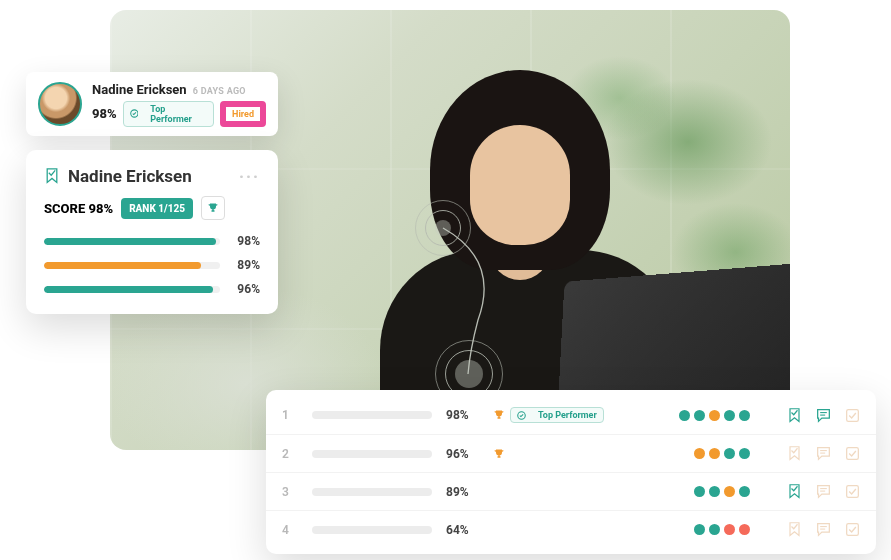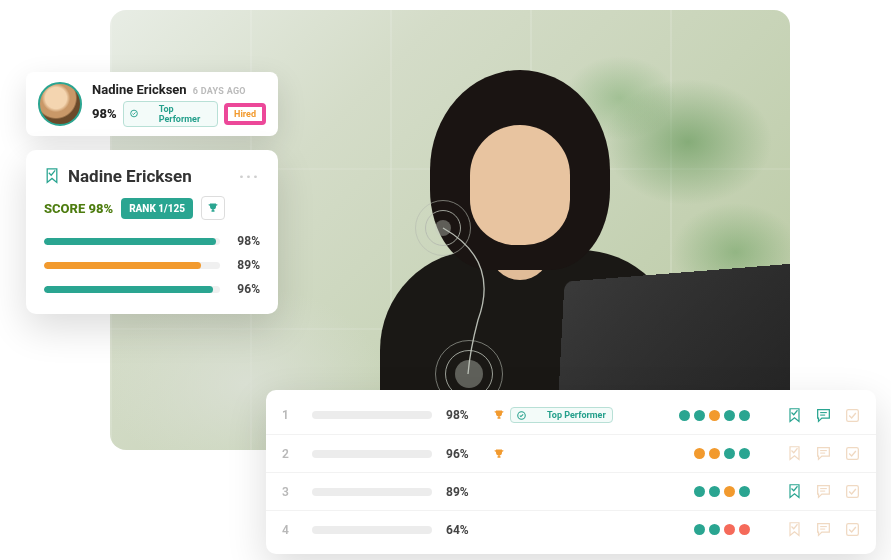--- a/index.html
+++ b/index.html
@@ -123,47 +123,47 @@
   gap: 6px;
   white-space: nowrap;
 }
 .profile-name { font-weight: 700; font-size: 13px; color: #222; }
 .profile-age { font-size: 9px; font-weight: 700; color: #bbb; letter-spacing: 0.3px; }
 .profile-bottom { display: flex; align-items: center; gap: 6px; margin-top: 4px; }
 .profile-pct { font-weight: 800; font-size: 13px; color: #222; }
 .badge {
   display: inline-flex;
   align-items: center;
-  gap: 21px;
+  gap: 12px;
   font-size: 9px;
   font-weight: 700;
   padding: 2px 6px;
   border-radius: 4px;
 }
 .badge-tp { color: #25a08c; border: 1px solid #b8e0d6; background: #f3fbf9; }
 .badge-tp svg { width: 9px; height: 9px; }
-.badge-hired { color: #f29a2e; border: 4px solid #ec4899; background: #fff; }
+.badge-hired { color: #f29a2e; border: 6px solid #ec4899; background: #fff; }
 
 
 .score-card {
   position: absolute;
   left: 26px;
   top: 150px;
   width: 252px;
   background: #fff;
   border-radius: 10px;
   box-shadow: 0 14px 38px rgba(0,0,0,0.14);
   padding: 16px 18px 18px;
 }
 .score-header { display: flex; align-items: center; gap: 8px; }
 .score-bookmark { width: 16px; height: 16px; color: #2aa591; }
 .score-name { font-weight: 700; font-size: 17px; color: #333; flex: 1; }
 .score-more { color: #cfcfcf; font-weight: 800; letter-spacing: 2px; cursor: pointer; }
 .score-sub { display: flex; align-items: center; gap: 8px; margin-top: 10px; }
-.score-label { font-weight: 800; font-size: 13px; color: #4d7c0f; }
+.score-label { font-weight: 800; font-size: 13px; color: #000000; }
 .rank-pill {
   background: #2aa591;
   color: #fff;
   font-size: 10px;
   font-weight: 800;
   padding: 5px 8px;
   border-radius: 4px;
 }
 .rank-trophy {
   width: 24px;

